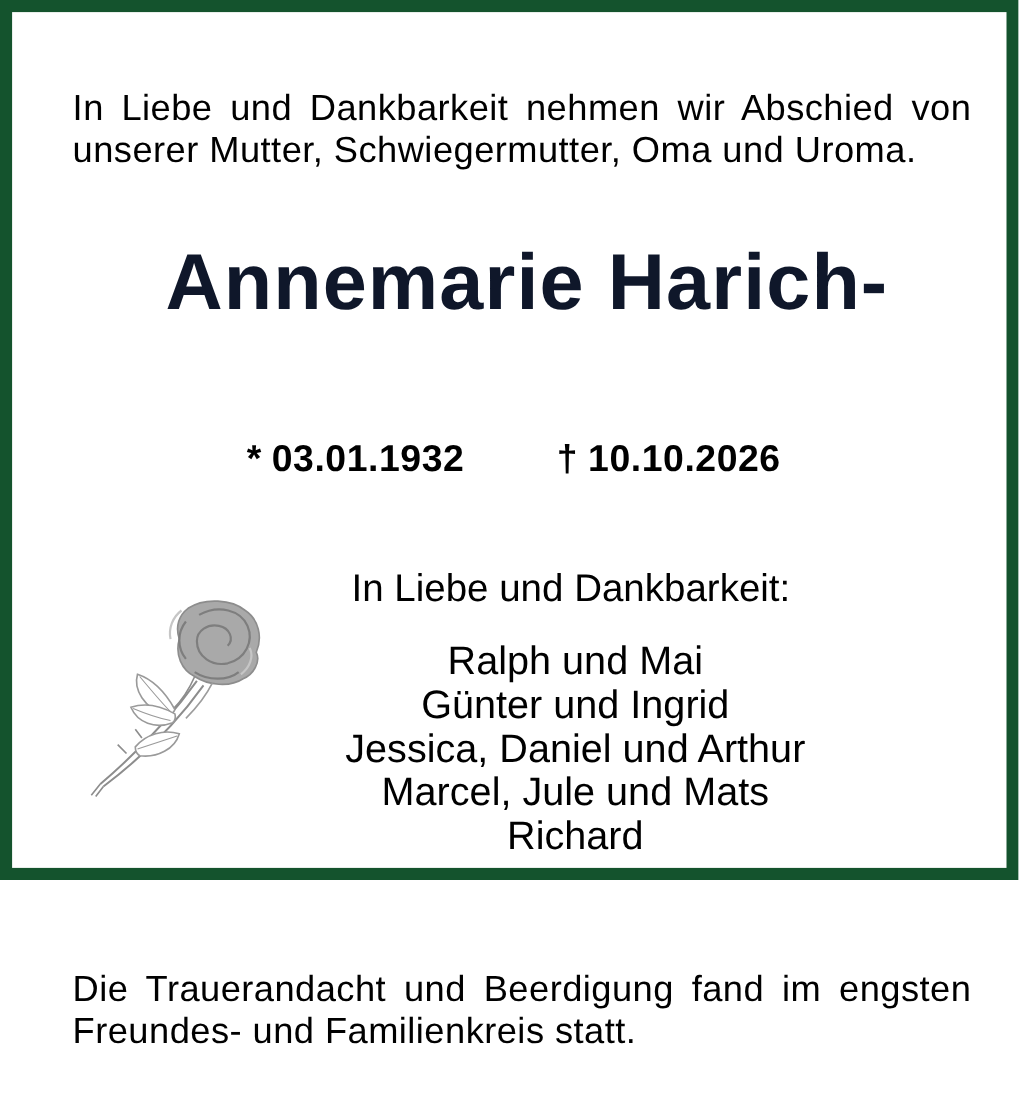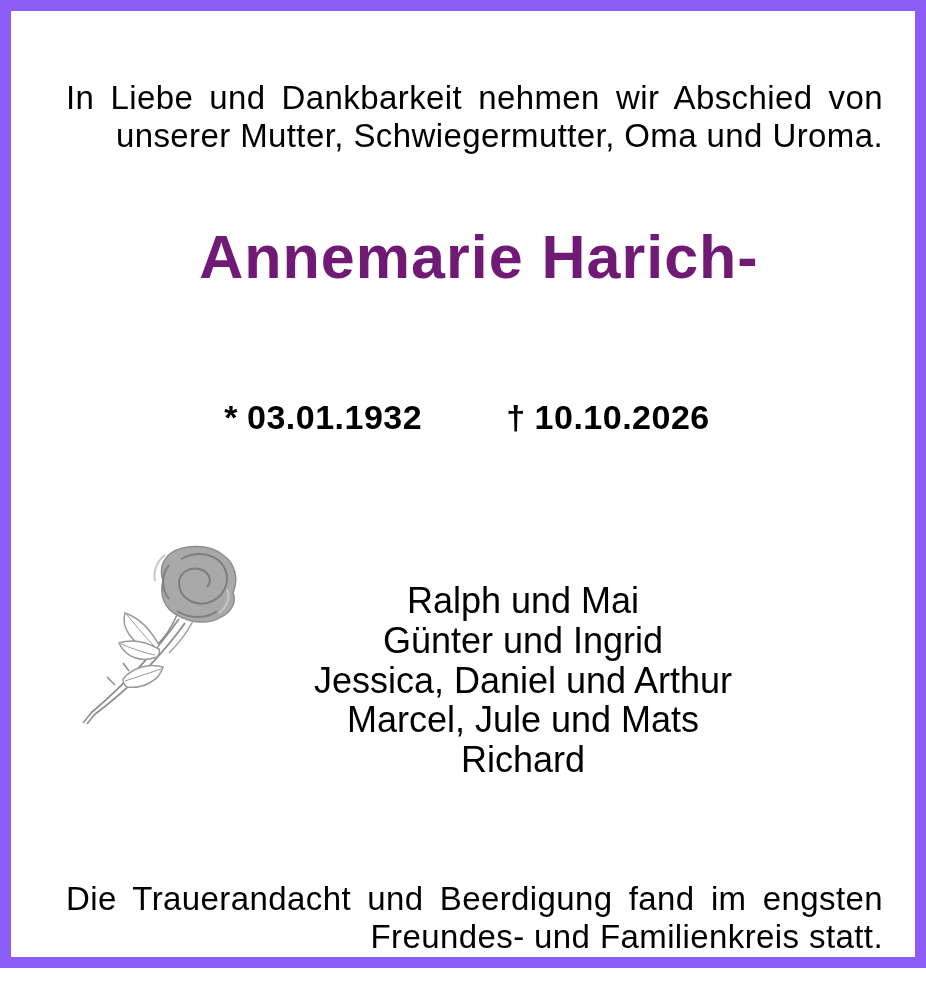--- a/index.html
+++ b/index.html
@@ -5,54 +5,54 @@
   html, body { margin: 0; padding: 0; }
   body {
     width: 926px; height: 1000px;
     background: #ffffff;
     font-family: "Liberation Sans", "DejaVu Sans", sans-serif;
     color: #000000;
     overflow: hidden;
   }
   .obituary-page {
     position: relative;
-    width: 926px; height: 968px;
+    width: 926px; height: 800px;
     box-sizing: border-box;
-    border: 11px solid #8b5cf6;
+    border: 11px solid #14532d;
     background: #ffffff;
   }
   
   .para {
     position: absolute;
     left: 55px; width: 817px;
     font-size: 33px;
     line-height: 37.5px;
     letter-spacing: 0.4px;
     color: #000;
   }
   .para .line-justified {
     text-align: justify;
     text-align-last: justify;
     white-space: nowrap;
   }
-  .para .line-plain { text-align: right; white-space: nowrap; }
+  .para .line-plain { text-align: left; white-space: nowrap; }
   .intro-para   { top: 68px; }
   .closing-para { top: 869px; }
 
   
   .deceased-name {
     position: absolute;
     top: 217px; left: 11px; width: 894px;
     padding-left: 10px;
     text-align: center;
-    font-size: 61px;
+    font-size: 72px;
     font-weight: bold;
     letter-spacing: 1px;
     line-height: 58px;
-    color: #701a75;
+    color: #0f172a;
   }
 
   
   .dates-row {
     position: absolute;
     top: 389px; left: 0; width: 926px;
     display: flex;
     justify-content: center;
     gap: 84px;
     transform: translateX(-7px);
@@ -140,20 +140,21 @@
       <path d="M 78,100 C 68,82 56,72 44,68 C 40,82 50,98 70,106 C 74,105 77,103 78,100 Z" fill="#ffffff" stroke="#9a9a9a" stroke-width="1.5"></path>
       <path d="M 46,70 C 56,82 66,94 74,102" fill="none" stroke="#9a9a9a" stroke-width="1"></path>
       <path d="M 78,104 C 64,96 50,94 38,98 C 44,112 60,118 76,112 C 78,110 79,107 78,104 Z" fill="#ffffff" stroke="#9a9a9a" stroke-width="1.5"></path>
       <path d="M 40,99 C 52,104 64,108 74,110" fill="none" stroke="#9a9a9a" stroke-width="1"></path>
 
       <path d="M 42,134 C 52,122 68,118 82,122 C 78,136 62,144 46,142 C 43,140 42,137 42,134 Z" fill="#ffffff" stroke="#9a9a9a" stroke-width="1.5"></path>
       <path d="M 44,136 C 56,132 68,128 80,124" fill="none" stroke="#9a9a9a" stroke-width="1"></path>
     </svg>
   </div>
 
+  <div class="tribute-heading">In Liebe und Dankbarkeit:</div>
 
   <div class="mourner-list">
     <div>Ralph und Mai</div>
     <div>Günter und Ingrid</div>
     <div>Jessica, Daniel und Arthur</div>
     <div>Marcel, Jule und Mats</div>
     <div>Richard</div>
   </div>
 
   <div class="para closing-para">

